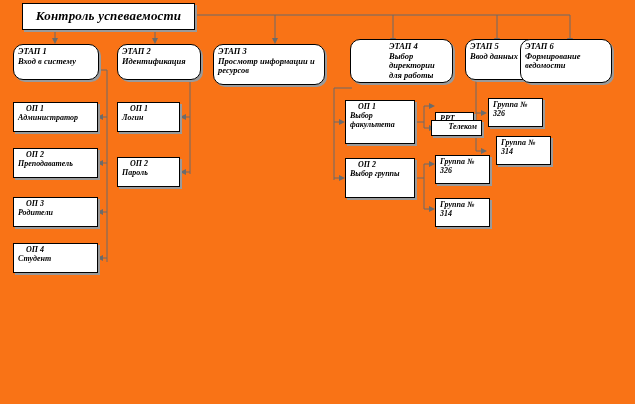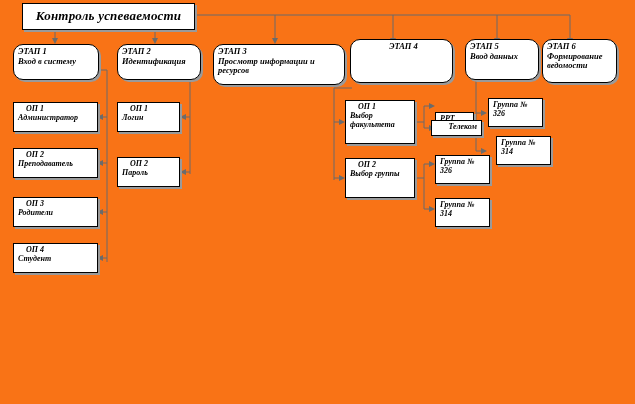--- a/index.html
+++ b/index.html
@@ -121,35 +121,36 @@
   <div class="box rounded stage" style="left:13px;top:44px;width:86px;height:36px;">
     <span class="l1">ЭТАП 1</span>
     <span class="l2">Вход в систему</span>
   </div>
 
   <div class="box rounded stage" style="left:117px;top:44px;width:84px;height:36px;">
     <span class="l1">ЭТАП 2</span>
     <span class="l2">Идентификация</span>
   </div>
 
-  <div class="box rounded stage" style="left:213px;top:44px;width:132px;height:41px;">
+  <div class="box rounded stage" style="left:213px;top:44px;width:112px;height:41px;">
     <span class="l1">ЭТАП 3</span>
     <span class="l2">Просмотр информации и ресурсов</span>
   </div>
 
   <div class="box rounded stage" style="left:350px;top:39px;width:103px;height:44px;padding-left:38px;">
     <span class="l1">ЭТАП 4</span>
+    <span class="l2">Выбор директории для работы</span>
   </div>
 
   <div class="box rounded stage" style="left:465px;top:39px;width:74px;height:41px;">
     <span class="l1">ЭТАП 5</span>
     <span class="l2">Ввод данных</span>
   </div>
 
-  <div class="box rounded stage" style="left:542px;top:39px;width:75px;height:44px;">
+  <div class="box rounded stage" style="left:520px;top:39px;width:92px;height:44px;">
     <span class="l1">ЭТАП 6</span>
     <span class="l2">Формирование ведомости</span>
   </div>
 
   <div class="box op" style="left:13px;top:102px;width:85px;height:30px;">
     <span class="l1">ОП 1</span>
     <span class="l2">Администратор</span>
   </div>
 
   <div class="box op" style="left:13px;top:148px;width:85px;height:30px;">

